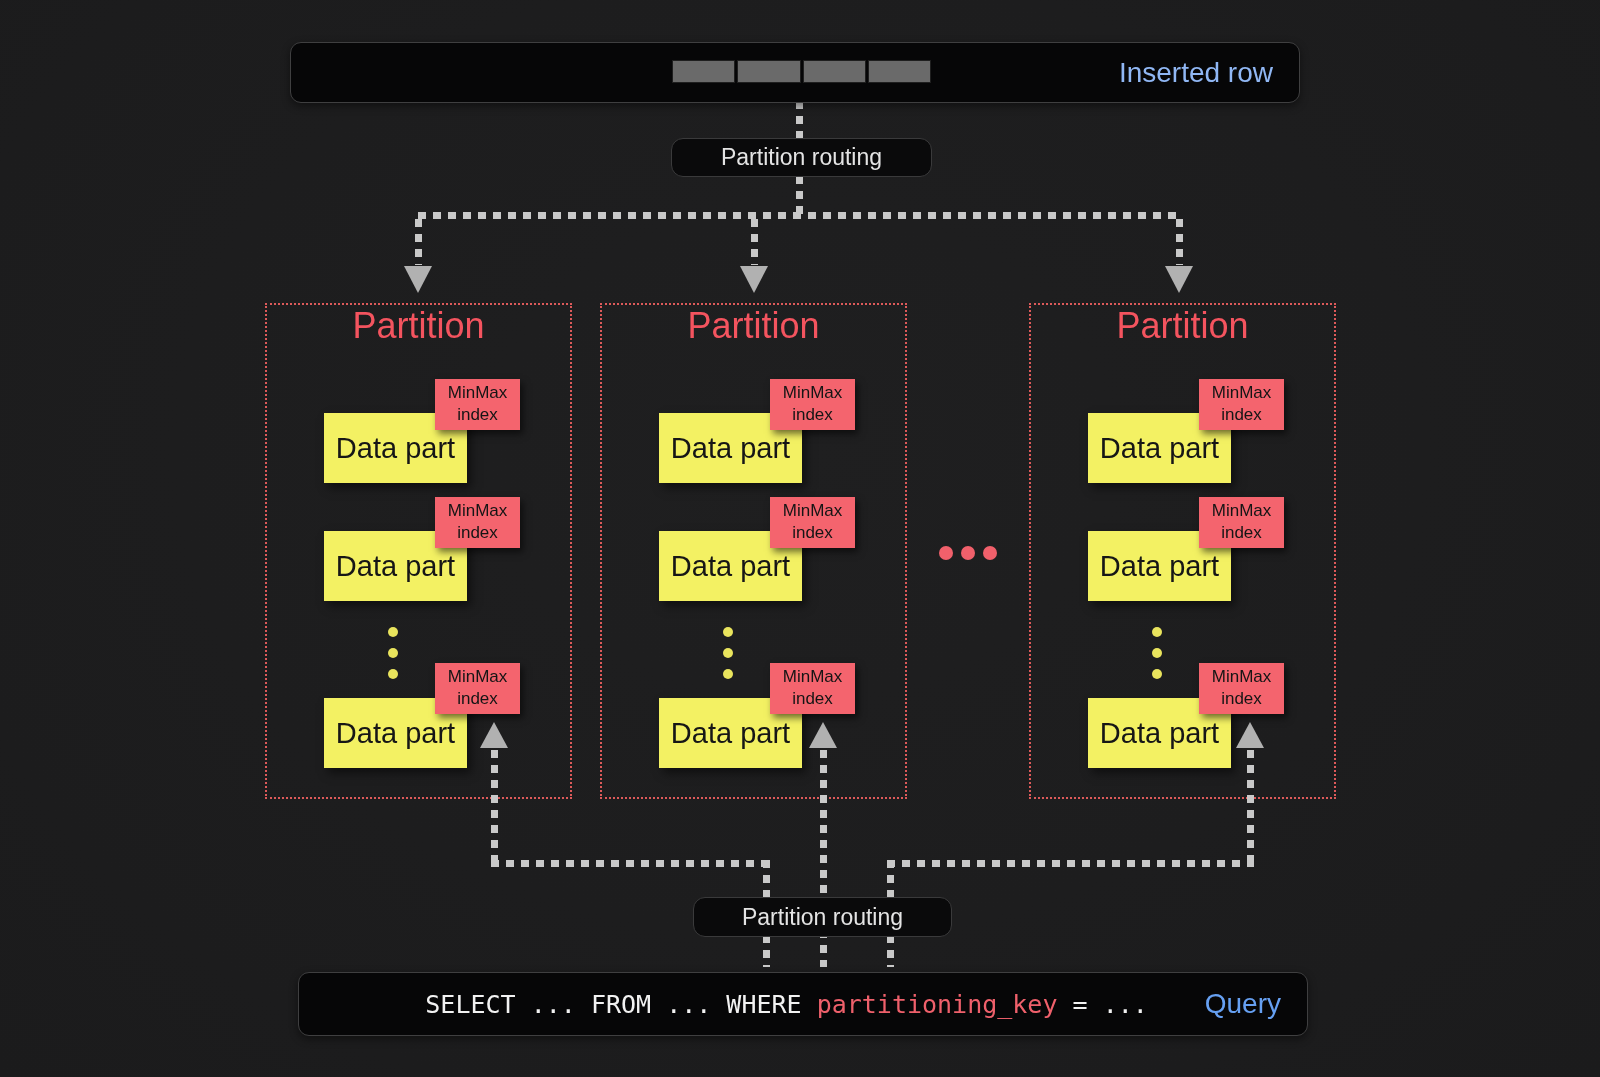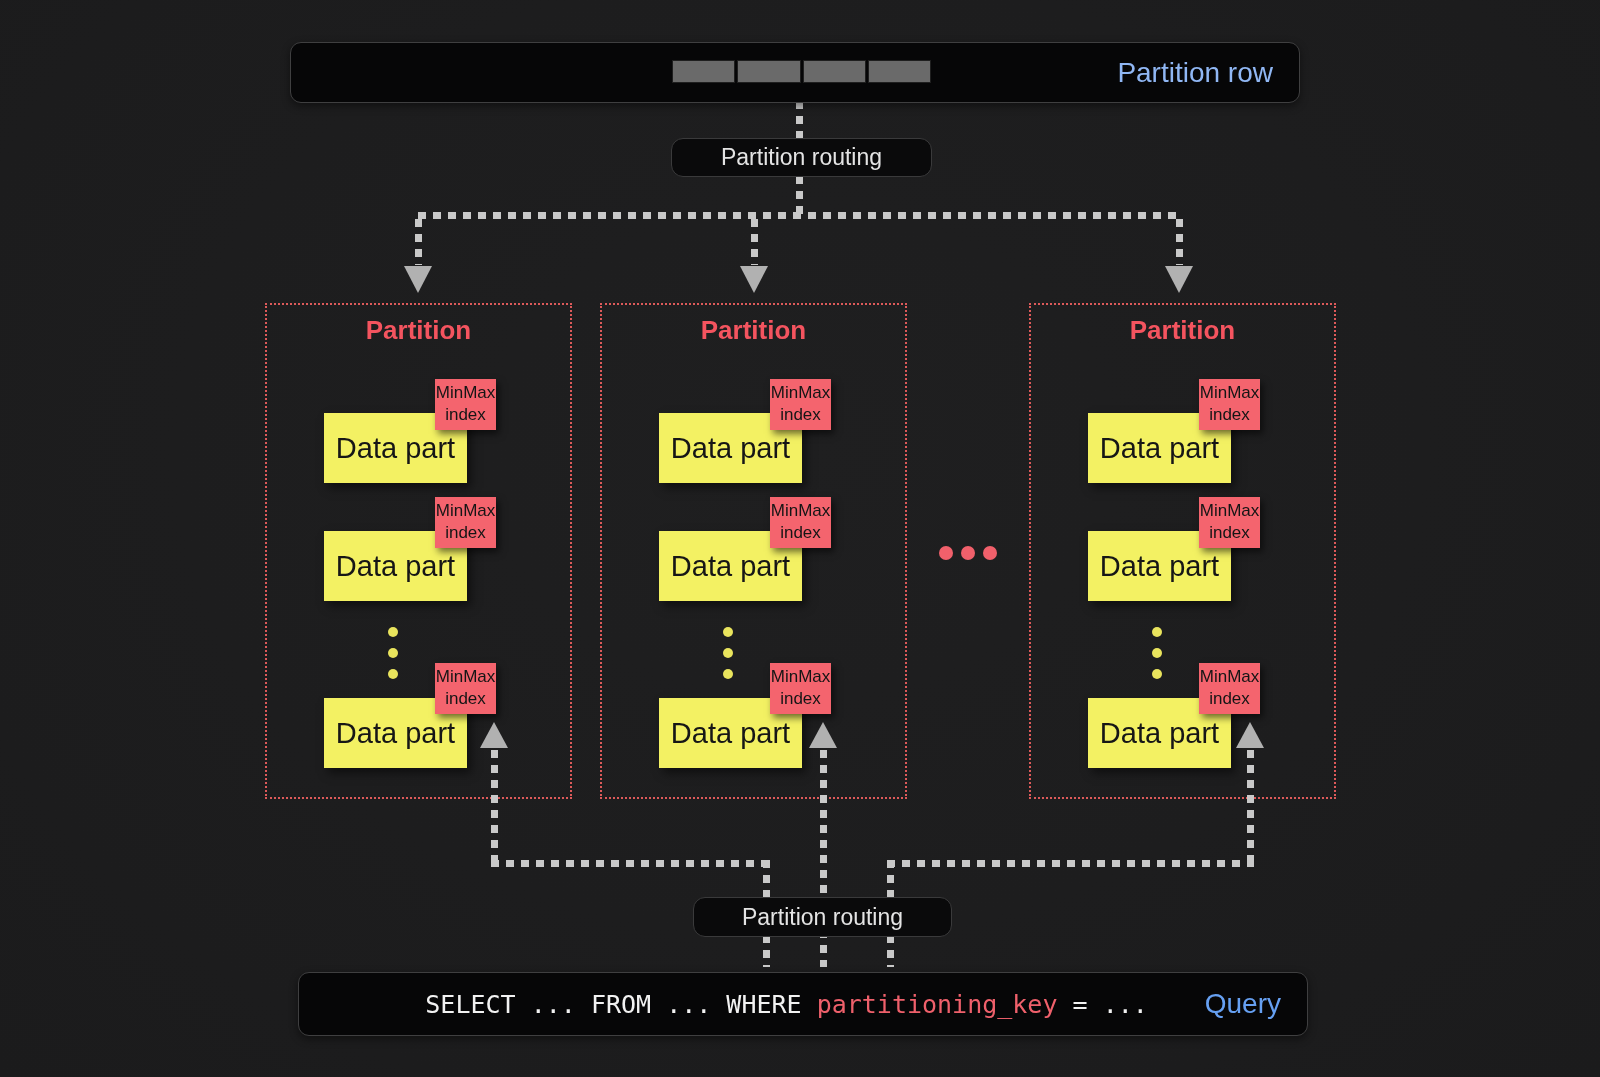--- a/index.html
+++ b/index.html
@@ -36,22 +36,22 @@
   .arrow-down{position:absolute;width:0;height:0;z-index:1;
               border-left:14px solid transparent;border-right:14px solid transparent;
               border-top:27px solid var(--arrow);}
   .arrow-up{position:absolute;width:0;height:0;z-index:1;
             border-left:14px solid transparent;border-right:14px solid transparent;
             border-bottom:26px solid var(--arrow);}
   
   .partition{position:absolute;top:303px;width:307px;height:496px;
              border:2px dotted var(--border-red);box-sizing:border-box;}
   .p1{left:265px}.p2{left:600px}.p3{left:1029px}
-  .p-title{margin-top:10px;text-align:center;font-size:26px;color:var(--red);font-weight:bold;}
-  .minmax{position:absolute;left:168px;width:61px;height:51px;background:var(--salmon);
+  .p-title{margin-top:0;text-align:center;font-size:36px;color:var(--red);}
+  .minmax{position:absolute;left:168px;width:85px;height:51px;background:var(--salmon);
           z-index:2;text-align:center;color:var(--ink);font-size:17px;line-height:1.32;
           padding-top:3px;box-sizing:border-box;box-shadow:3px 4px 7px rgba(0,0,0,.55);}
   .mm-line{display:block;}
   .mm1{top:74px}.mm2{top:192px}.mm3{top:358px}
   .datapart{position:absolute;left:57px;width:143px;height:70px;background:var(--yellow);
             z-index:1;display:flex;align-items:center;justify-content:center;
             font-size:29px;color:#161616;box-shadow:4px 5px 9px rgba(0,0,0,.5);}
   .dp1{top:108px}.dp2{top:226px}.dp3{top:393px}
   .vdots{position:absolute;left:121px;top:322px;display:flex;flex-direction:column;gap:11px;}
   .vdots i{width:10px;height:10px;border-radius:50%;background:var(--dot-yellow);}
@@ -63,21 +63,21 @@
 
 <div class="canvas">
 
   <div class="bar top-bar">
     <div class="row-cells">
       <i class="cell"></i>
       <i class="cell"></i>
       <i class="cell"></i>
       <i class="cell"></i>
     </div>
-    <span class="bar-label blue1">Partition row</span>
+    <span class="bar-label blue1">Inserted row</span>
   </div>
 
   <div class="vdash" style="left:796px;top:101px;height:114px;"></div>
   <div class="pill routing">
     <span>Partition routing</span>
   </div>
 
   <div class="hdash" style="left:418px;top:212px;width:761px;"></div>
   <div class="vdash" style="left:415px;top:219px;height:46px;"></div>
   <div class="vdash" style="left:751px;top:219px;height:46px;"></div>

